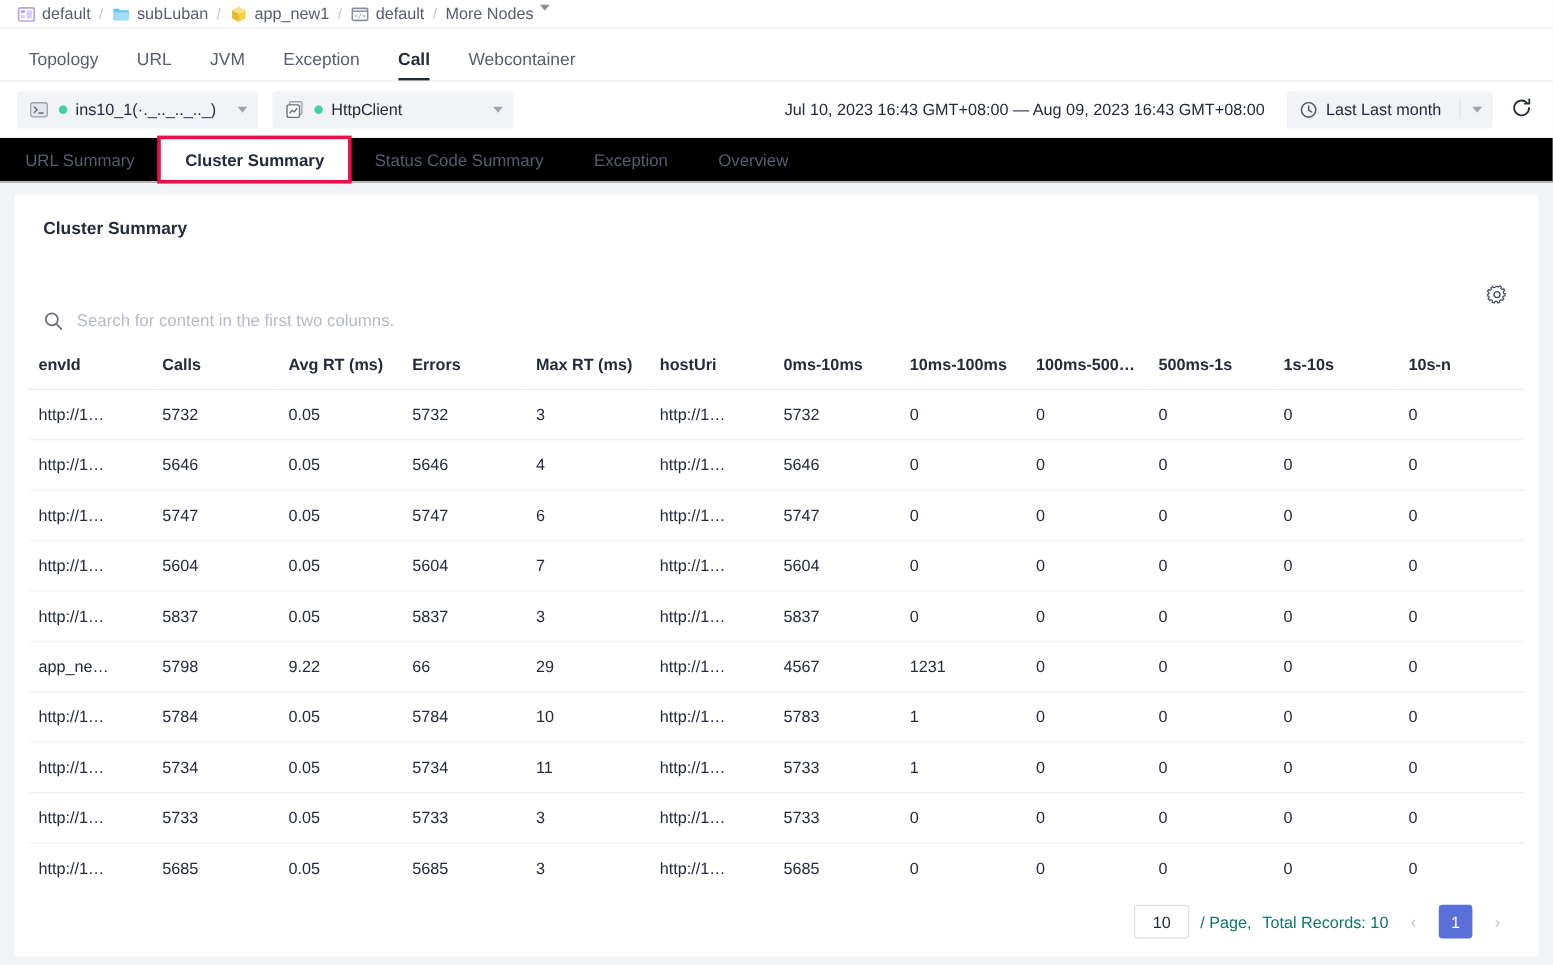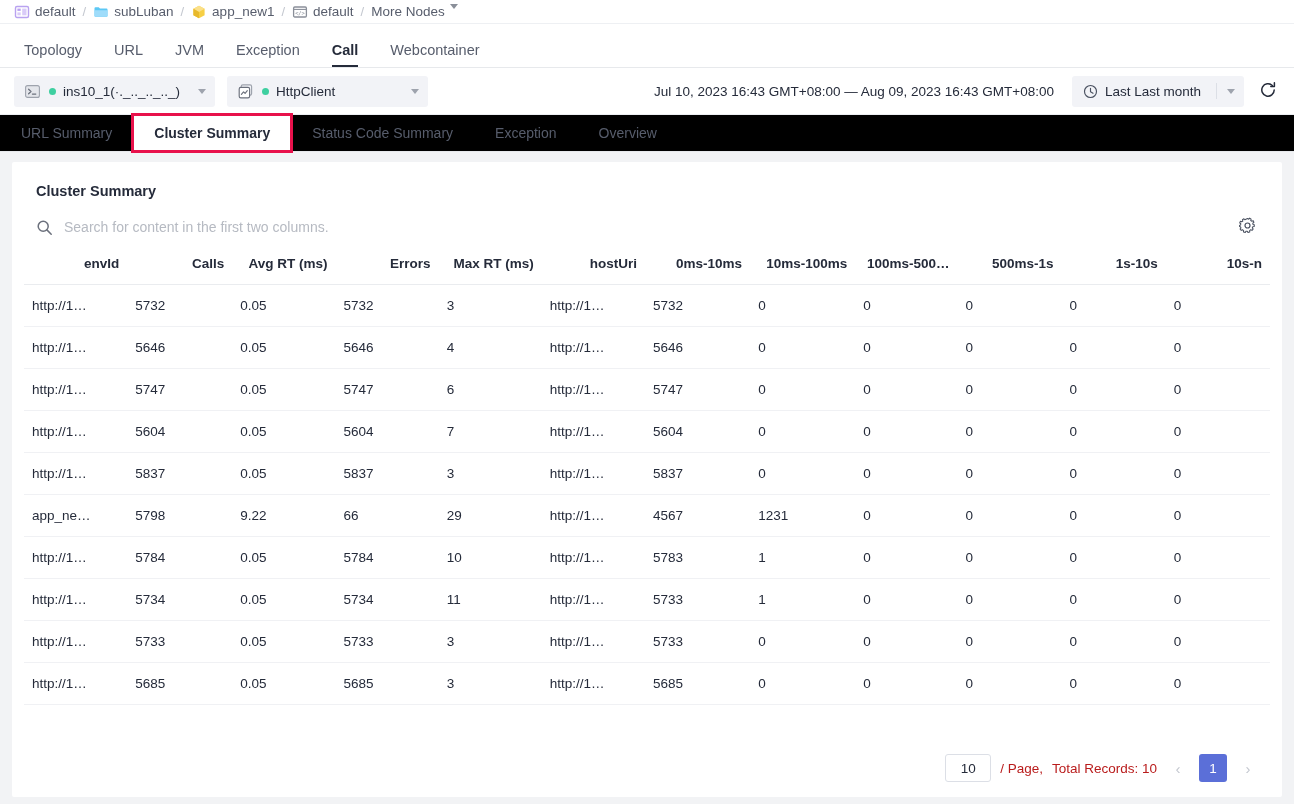--- a/index.html
+++ b/index.html
@@ -189,20 +189,21 @@
     display: flex;
     align-items: center;
     padding: 13px 22px 0 24px;
   }
   .search-box {
     display: flex;
     align-items: center;
     gap: 11px;
     flex: 1 1 auto;
     height: 30px;
+    margin-top: 40px;
   }
   .search-icon { width: 17px; height: 17px; flex: 0 0 17px; }
   .search-input {
     border: none;
     outline: none;
     background: transparent;
     font-size: 14px;
     font-family: "Liberation Sans", sans-serif;
     color: #252b3a;
     width: 420px;
@@ -220,21 +221,21 @@
     flex: 1 1 auto;
     padding: 0 12px 0 12px;
     overflow: hidden;
   }
   table.data {
     width: 100%;
     border-collapse: collapse;
     table-layout: fixed;
   }
   table.data th {
-    text-align: right;
+    text-align: left;
     font-size: 13.5px;
     font-weight: bold;
     color: #252b3a;
     padding: 14px 8px 13px 8px;
     border-bottom: 1px solid #eaecef;
     white-space: nowrap;
     overflow: hidden;
     text-overflow: ellipsis;
   }
   table.data td {
@@ -278,21 +279,21 @@
     border: 1px solid #dcdfe6;
     border-radius: 3px;
     display: flex; align-items: center; justify-content: center;
     font-size: 13.5px;
     color: #252b3a;
     cursor: pointer;
     background: #fff;
   }
   .page-meta {
     font-size: 13.5px;
-    color: #b91c1c;
+    color: #0f766e;
     white-space: nowrap;
   }
   .pg-arrow {
     width: 24px; height: 28px;
     display: flex; align-items: center; justify-content: center;
     color: #c3c7cf;
     font-size: 15px;
     cursor: pointer;
     user-select: none;
   }

